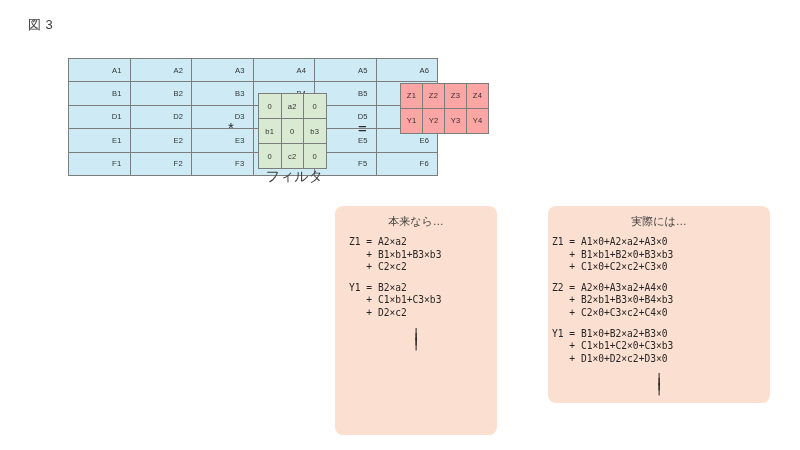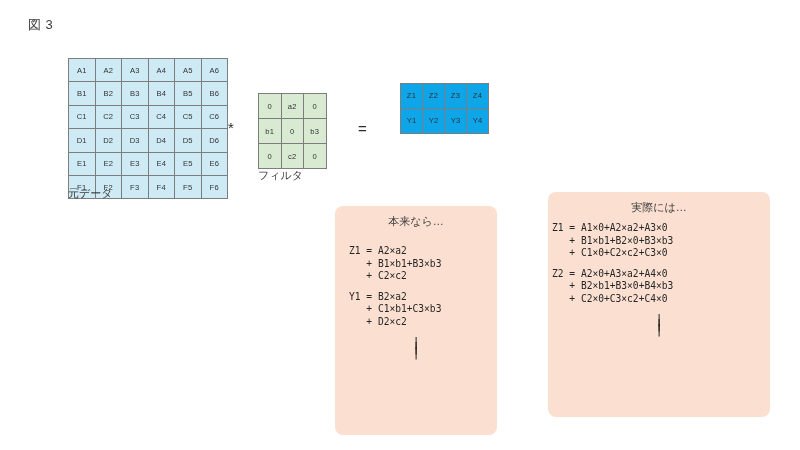--- a/index.html
+++ b/index.html
@@ -47,48 +47,49 @@
   }
 
   #input-grid {
     left: 68px;
     top: 58px;
   }
   #input-grid td {
     width: 25.5px;
     height: 22.4px;
     background: #cdeaf5;
+    padding-left: 35px;
   }
 
   #filter-grid {
     left: 258px;
     top: 93px;
   }
   #filter-grid td {
     width: 21.5px;
     height: 24px;
     background: #d9ead3;
   }
 
   #output-grid {
     left: 400px;
     top: 83px;
   }
   #output-grid td {
     width: 21px;
     height: 23.8px;
-    background: #0ea5e9;
+    background: #fca5a5;
   }
 
   
   .caption {
     position: absolute;
-    font-size: 11px;
+    font-size: 14px;
     color: #3d3d3d;
-    text-align: left;
+    text-align: right;
     white-space: nowrap;
   }
   #input-caption {
     left: 68px;
     top: 186px;
     width: 153px;
   }
   #filter-caption {
     left: 258px;
     top: 168px;
@@ -124,41 +125,41 @@
     border-radius: 8px;
   }
   #panel-ideal {
     left: 335px;
     top: 206px;
     width: 162px;
     height: 229px;
   }
   #panel-actual {
     left: 548px;
-    top: 192px;
+    top: 206px;
     width: 222px;
-    height: 225px;
+    height: 197px;
   }
   .panel-title {
     text-align: center;
     font-size: 11px;
     color: #3d3d3d;
     margin-top: 8px;
     white-space: nowrap;
   }
   .eq-block {
     font-family: "DejaVu Sans Mono", "Liberation Mono", monospace;
     font-size: 9.6px;
     color: #262626;
     line-height: 12.6px;
     white-space: pre;
   }
   #panel-ideal .eq-list {
     margin-left: 14px;
-    margin-top: 16px;
+    margin-top: 7px;
   }
   #panel-actual .eq-list {
     margin-left: 4px;
     margin-top: 7px;
   }
   .eq-block + .eq-block {
     margin-top: 8px;
   }
   .vdots {
     text-align: center;
@@ -191,28 +192,20 @@
         </tr>
         <tr>
           <td>B1</td>
           <td>B2</td>
           <td>B3</td>
           <td>B4</td>
           <td>B5</td>
           <td>B6</td>
         </tr>
         <tr>
-          <td>C1</td>
-          <td>C2</td>
-          <td>C3</td>
-          <td>C4</td>
-          <td>C5</td>
-          <td>C6</td>
-        </tr>
-        <tr>
           <td>D1</td>
           <td>D2</td>
           <td>D3</td>
           <td>D4</td>
           <td>D5</td>
           <td>D6</td>
         </tr>
         <tr>
           <td>E1</td>
           <td>E2</td>
@@ -224,21 +217,20 @@
         <tr>
           <td>F1</td>
           <td>F2</td>
           <td>F3</td>
           <td>F4</td>
           <td>F5</td>
           <td>F6</td>
         </tr>
       </tbody>
   </table>
-  <div class="caption" id="input-caption">元データ</div>
 
   <div class="operator" id="op-asterisk">*</div>
 
   <table class="grid" id="filter-grid">
     <tbody>
         <tr>
           <td>0</td>
           <td>a2</td>
           <td>0</td>
         </tr>
@@ -294,20 +286,23 @@
 
   <div class="panel" id="panel-actual">
     <div class="panel-title">実際には…</div>
     <div class="eq-list">
         <div class="eq-block">Z1 = A1×0+A2×a2+A3×0
    + B1×b1+B2×0+B3×b3
    + C1×0+C2×c2+C3×0</div>
         <div class="eq-block">Z2 = A2×0+A3×a2+A4×0
    + B2×b1+B3×0+B4×b3
    + C2×0+C3×c2+C4×0</div>
+        <div class="eq-block">Y1 = B1×0+B2×a2+B3×0
+   + C1×b1+C2×0+C3×b3
+   + D1×0+D2×c2+D3×0</div>
       </div>
     <div class="vdots">
         <span>|</span>
         <span>|</span>
         <span>|</span>
       </div>
   </div>
 
 </div>
 

